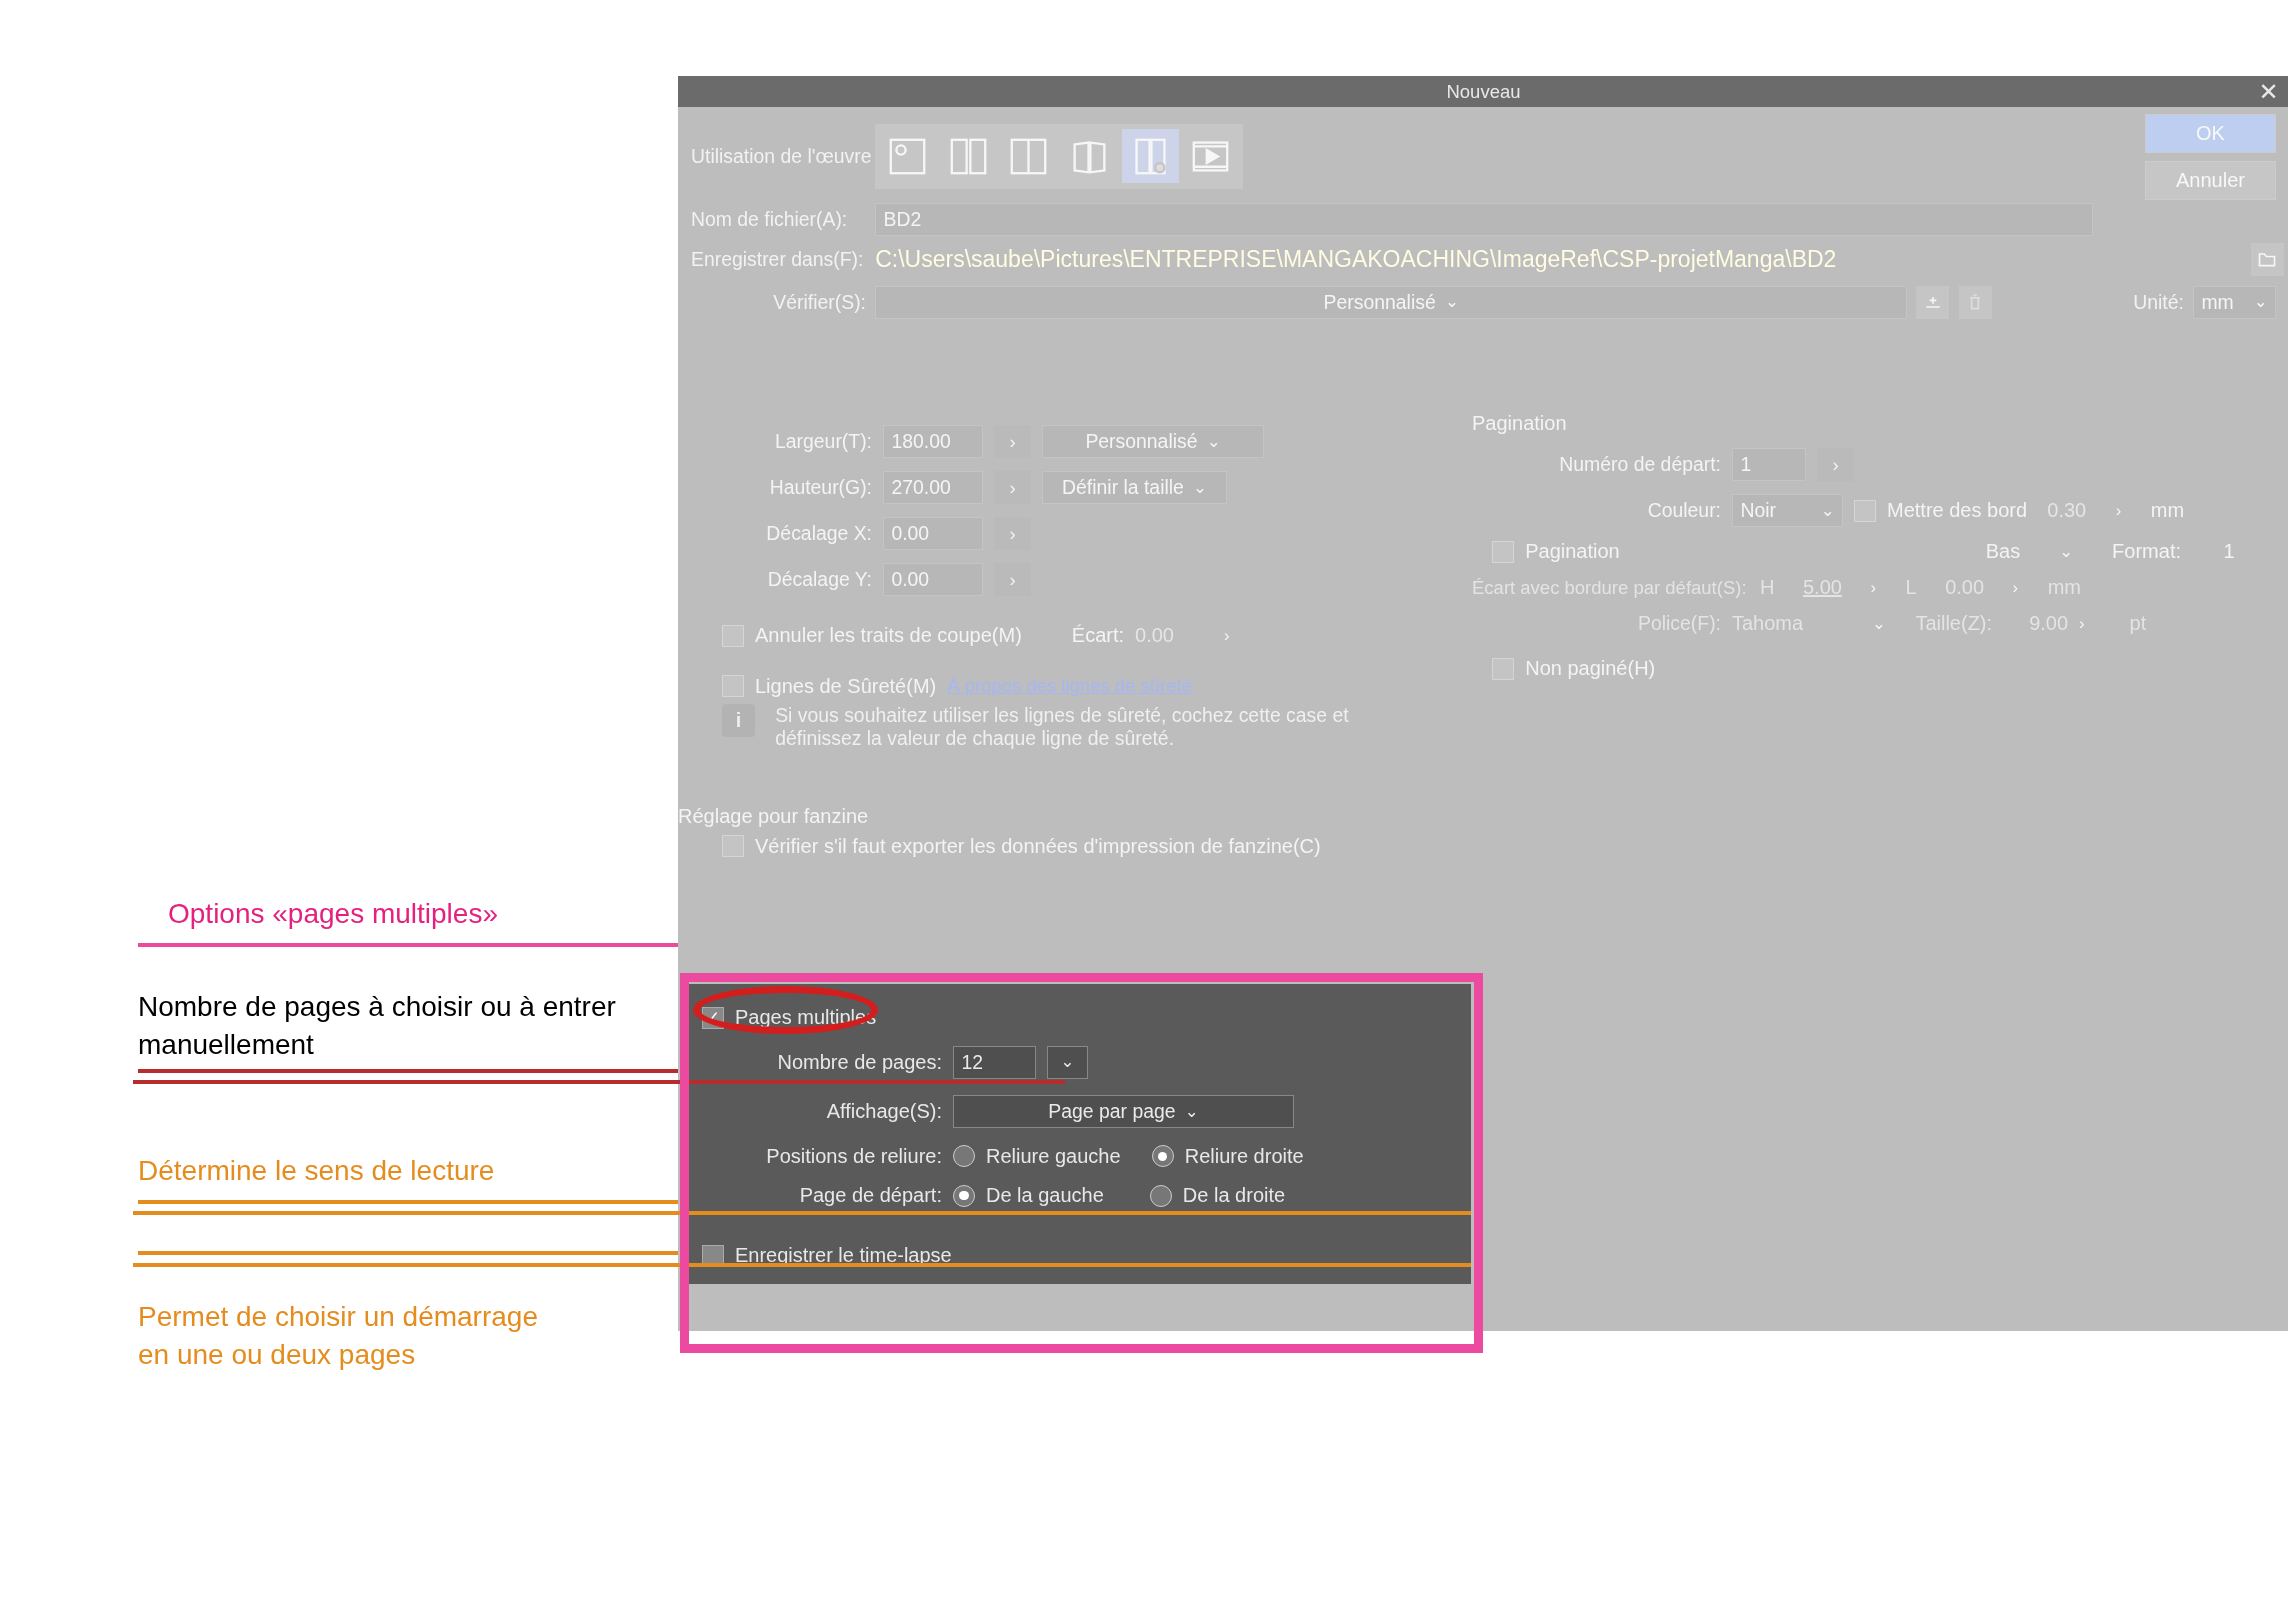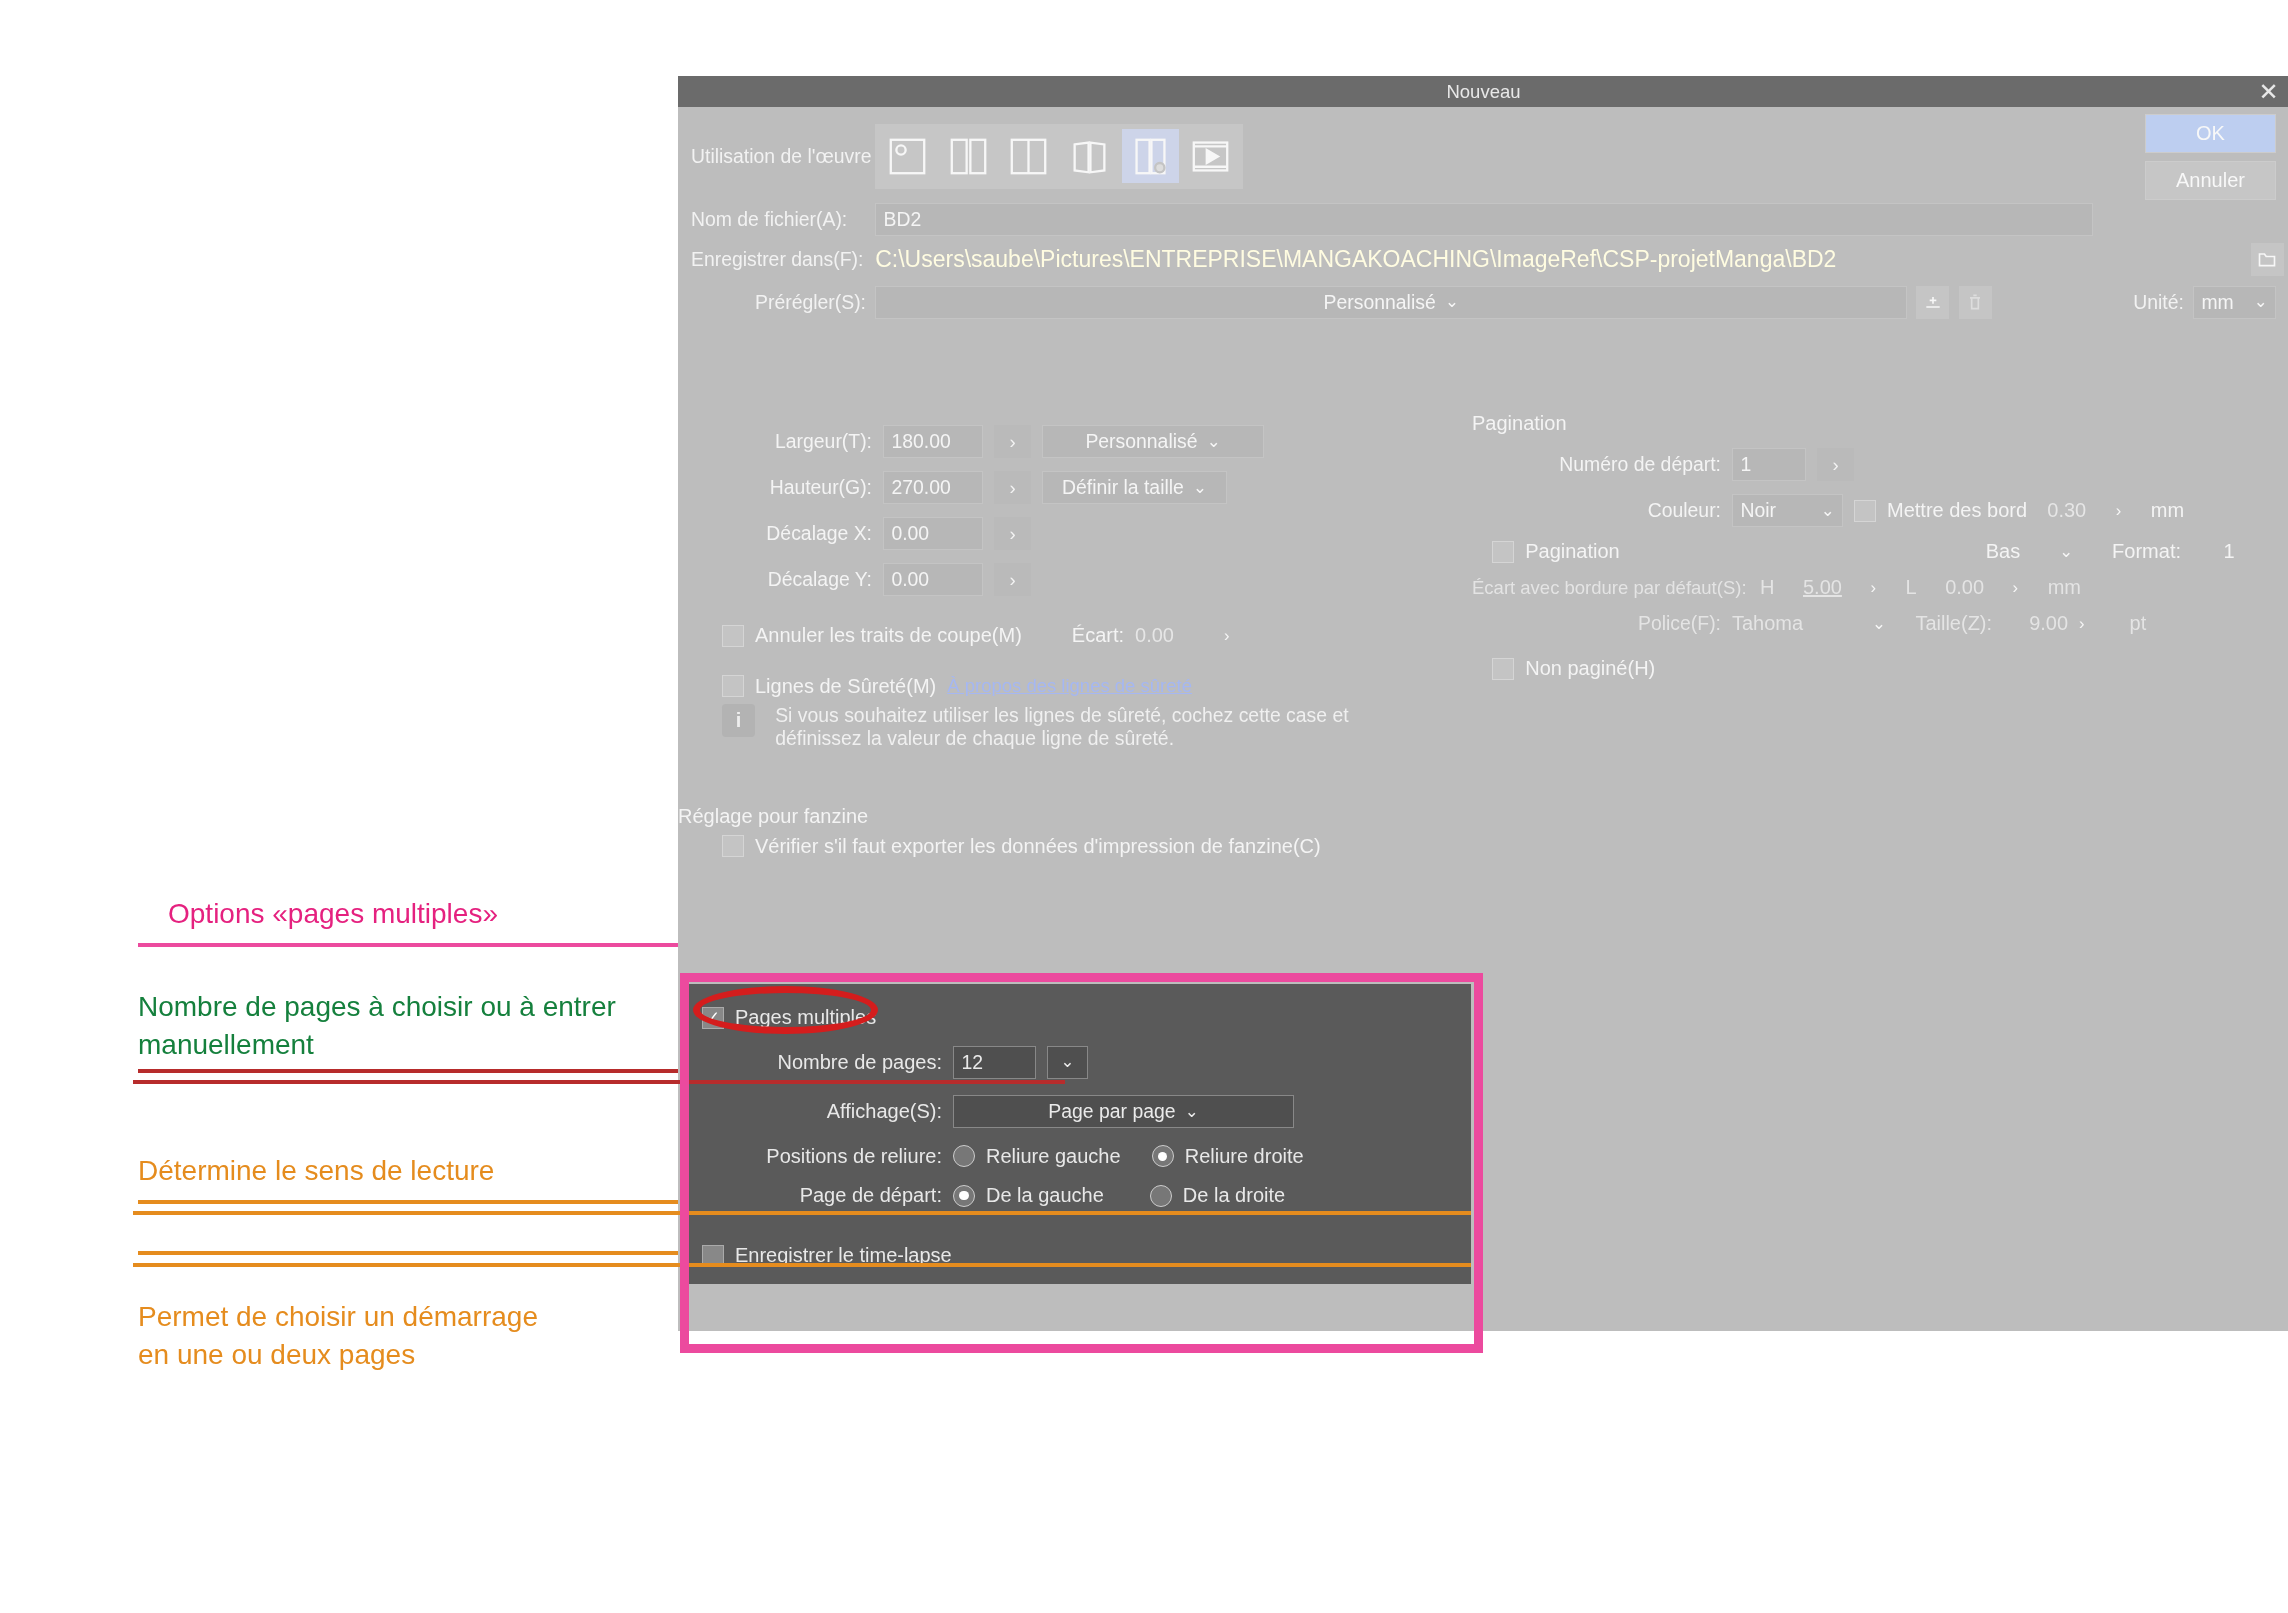--- a/index.html
+++ b/index.html
@@ -1,21 +1,21 @@
 <!DOCTYPE html>
 <html style="font-size:14.8px"><head>
 <meta charset="utf-8">
 <style>
   * { box-sizing: border-box; margin: 0; padding: 0; font-family: "Segoe UI", Arial, sans-serif; }
   body { width: 2289px; height: 1613px; background: #fff; position: relative; }
 
   
   .annot { position: absolute; left: 138px; font-size: 28px; line-height: 1.35; }
   .annot.pink { color: #e5217f; margin-left: 30px; }
-  .annot.brown { color: #15803d; }
+  .annot.brown { color: #000000; }
   .annot.orange { color: #e58c1e; }
   .underline-bar { position: absolute; height: 3.7px; left: 138px; }
 
   
   .dialog { position: absolute; left: 678px; top: 76px; width: 1611px; height: 1255px; background: #7a7a7a; color: #e8e8e8; font-size: 20px; }
   .overlay { position: absolute; inset: 0; background: rgba(255,255,255,0.5); pointer-events: none; }
   .dialog .titlebar { height: 31px; background: #6b6b6b; display: flex; align-items: center; justify-content: center; position: relative; font-size: 18.5px; }
   .dialog .titlebar .close { position: absolute; right: 0; top: 0; width: 41px; height: 31px; background: #6b6b6b; display:flex; align-items:center; justify-content:center; font-size: 24px; }
 
   .dialog .body { padding: 7.4px 13px; position: relative; height: calc(100% - 31px); }
@@ -146,21 +146,21 @@
       <span class="lbl" style="width:175px;">Enregistrer dans(F):</span>
       <span style="flex:1; color:#fef9c3; font-size:23px;">C:\Users\saube\Pictures\ENTREPRISE\MANGAKOACHING\ImageRef\CSP-projetManga\BD2</span>
       <div class="folder-icon" style="position:absolute; right:5.5px;">
         <svg width="20" height="20" viewBox="0 0 24 24">
             <path d="M3 6 L9 6 L11 9 L21 9 L21 20 L3 20 Z" fill="none" stroke="#eee" stroke-width="2"></path>
           </svg>
       </div>
     </div>
 
     <div class="row" style="margin-top:13px;">
-      <span class="lbl" style="width:175px; text-align:right;">Prérégler(S):</span>
+      <span class="lbl" style="width:175px; text-align:right;">Vérifier(S):</span>
       <div class="select" style="width:1032px; justify-content:center;">
         <span>Personnalisé</span>
         <span class="chev">⌄</span>
       </div>
       <div class="folder-icon">
           <svg width="20" height="20" viewBox="0 0 24 24">
             <path d="M4 18 L20 18 M12 6 L12 14 M8 10 L16 10" stroke="#eee" stroke-width="2" fill="none"></path>
           </svg>
         </div>
       <div class="folder-icon">

